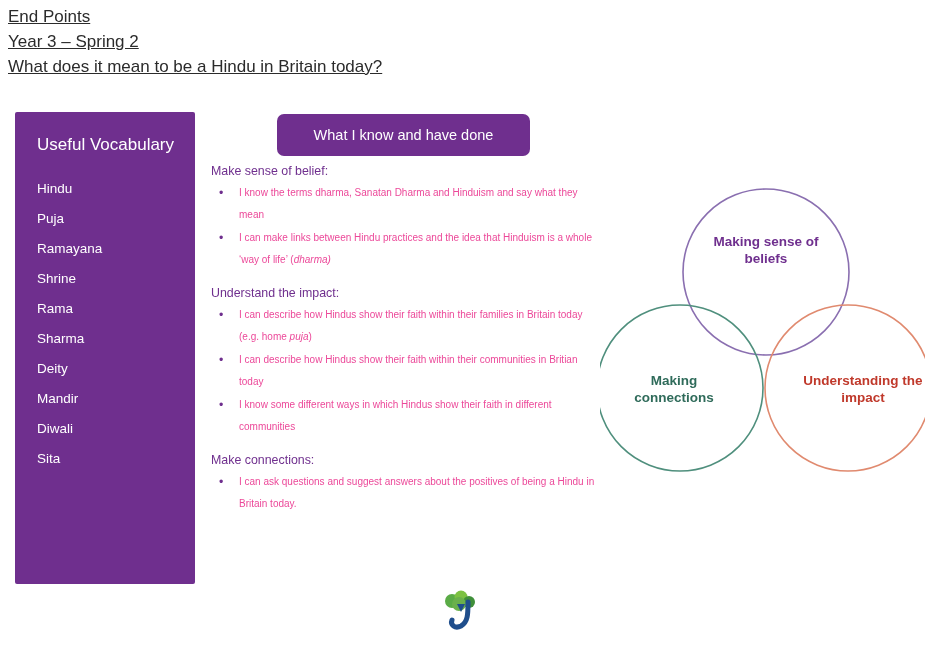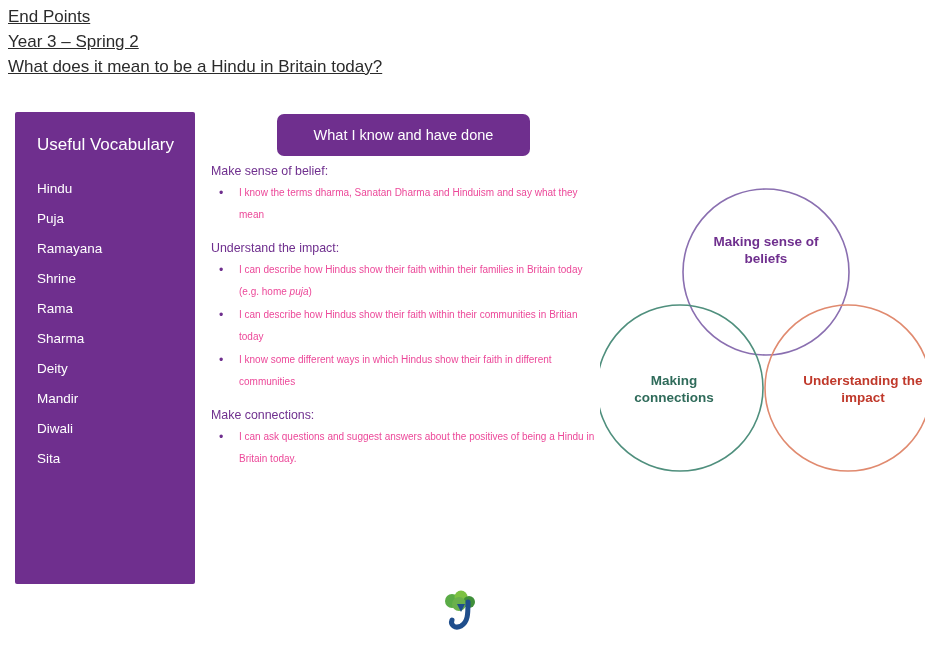--- a/index.html
+++ b/index.html
@@ -181,20 +181,21 @@
 </div>
 
 <div id="know-badge">What I know and have done</div>
 
 <div id="content">
 
   <div class="sect-block">
     <div class="sect-heading">Make sense of belief:</div>
     <ul class="bullets">
       <li>I know the terms dharma, Sanatan Dharma and Hinduism and say what they mean</li>
+      <li>I can make links between Hindu practices and the idea that Hinduism is a whole ‘way of life’ (<span class="it">dharma)</span></li>
     </ul>
   </div>
 
   <div class="sect-block">
     <div class="sect-heading">Understand the impact:</div>
     <ul class="bullets">
       <li>I can describe how Hindus show their faith within their families in Britain today (e.g. home <span class="it">puja</span>)</li>
       <li>I can describe how Hindus show their faith within their communities in Britian today</li>
       <li>I know some different ways in which Hindus show their faith in different communities</li>
     </ul>

